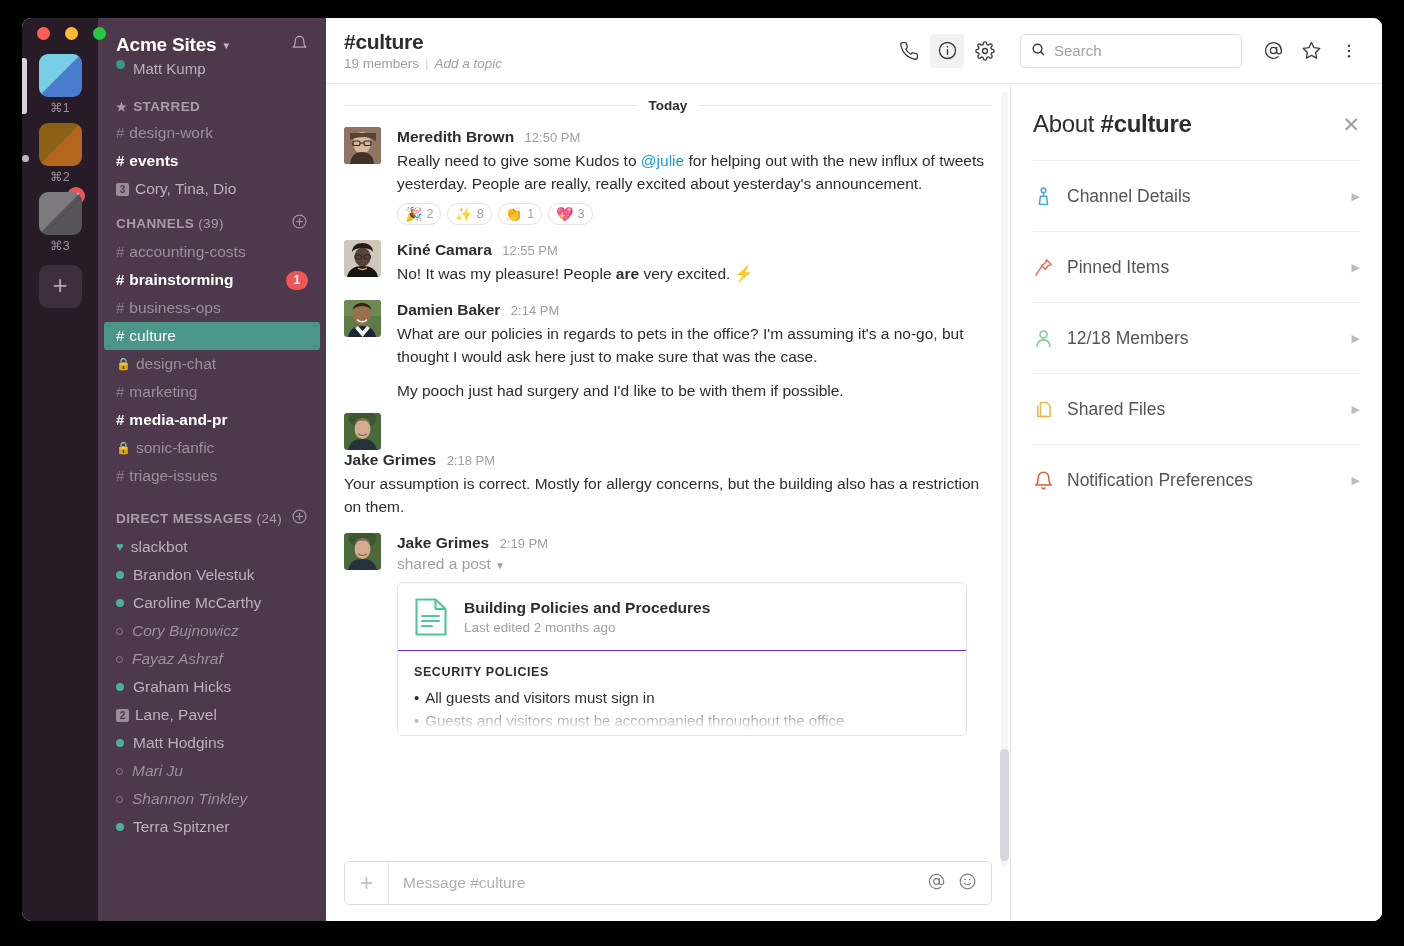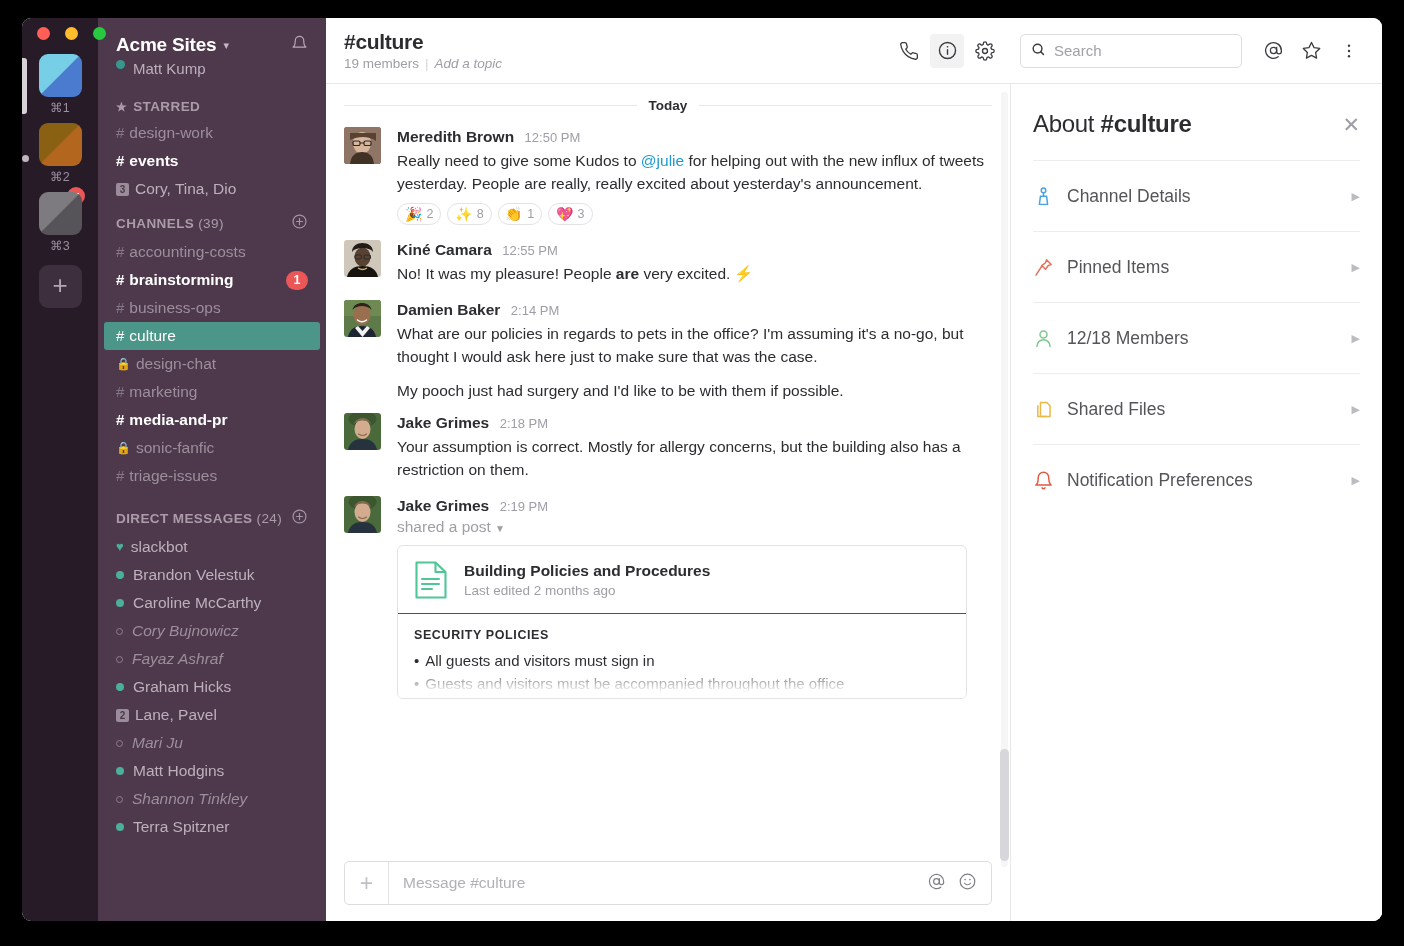--- a/index.html
+++ b/index.html
@@ -362,27 +362,27 @@
       <span>Fayaz Ashraf</span>
     </div>
     <div class="chan">
       <span class="dm-pres on"></span>
       <span>Graham Hicks</span>
     </div>
     <div class="chan">
       <span class="grp-icon">2</span>
       <span>Lane, Pavel</span>
     </div>
+    <div class="chan">
+      <span class="dm-pres on"></span>
+      <span>Matt Hodgins</span>
+    </div>
     <div class="chan italic muted">
       <span class="dm-pres off"></span>
       <span>Mari Ju</span>
-    </div>
-    <div class="chan">
-      <span class="dm-pres on"></span>
-      <span>Matt Hodgins</span>
     </div>
     <div class="chan italic muted">
       <span class="dm-pres off"></span>
       <span>Shannon Tinkley</span>
     </div>
     <div class="chan">
       <span class="dm-pres on"></span>
       <span>Terra Spitzner</span>
     </div>
   </div>
@@ -537,21 +537,21 @@
                 <span class="mname">Damien Baker</span>
                 <span class="mtime">2:14 PM</span>
               </div>
               <div class="mtext">
                 <p>What are our policies in regards to pets in the office? I'm assuming it's a no-go, but thought I would ask here just to make sure that was the case.</p>
                 <p>My pooch just had surgery and I'd like to be with them if possible.</p>
               </div>
             </div>
           </div>
 
-          <div class="msg" style="padding-top:9px;">
+          <div class="msg" style="padding-top:9px;flex-direction:column;">
             <div class="avatar">
               <svg width="37" height="37" viewBox="0 0 37 37">
                   <rect width="37" height="37" fill="#4b6a3c"></rect>
                   <ellipse cx="18.5" cy="6" rx="14" ry="8" fill="#3c5730"></ellipse>
                   <ellipse cx="18.5" cy="16" rx="8" ry="10" fill="#d3ab8e"></ellipse>
                   <path d="M10 11c1.5-4 5-6 8.5-6s7 2 8.5 6c-2.5-2.5-5.5-3.5-8.5-3.5S12.5 8.5 10 11z" fill="#7e6a51"></path>
                   <path d="M14.5 21q4 3 8 0" stroke="#8a6a55" stroke-width="1.2" fill="none" stroke-linecap="round"></path>
                   <path d="M4 37c1.5-8 7-11 14.5-11S31.5 29 33 37z" fill="#27323f"></path>
                 </svg>
             </div>

